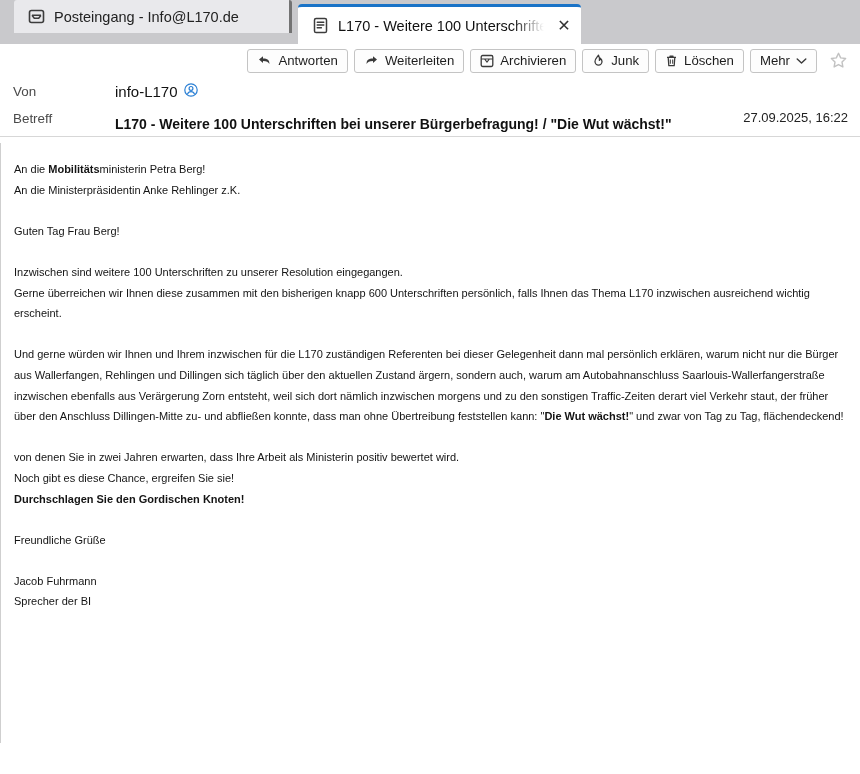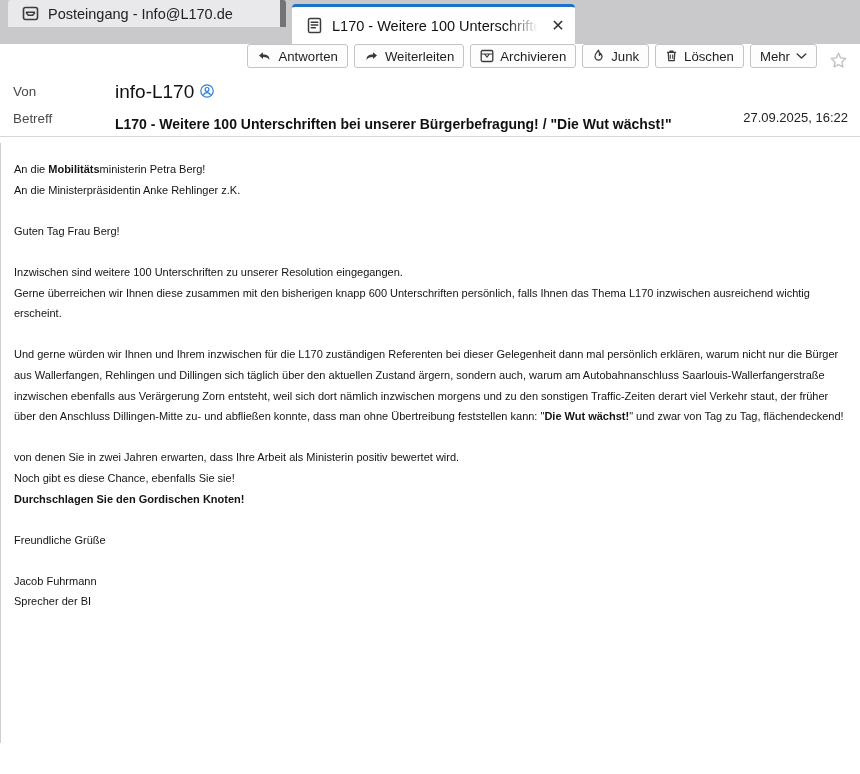--- a/index.html
+++ b/index.html
@@ -33,24 +33,24 @@
     box-sizing: border-box;
     font-size: 14.5px;
     position: relative;
   }
   .tab-inactive {
     width: 278px;
     background: #e9e9ec;
     color: #222;
     border-top-left-radius: 3px;
     border-top-right-radius: 3px;
-    margin-left: 8px;
-    height: 27px;
+    margin-left: 14px;
+    height: 33px;
     align-self: flex-start;
-    border-right: 6px solid #737373;
+    border-right: 3px solid #737373;
   }
   .tab-active {
     width: 283px;
     background: #ffffff;
     color: #111;
     border-top: 3px solid #1a73c7;
     border-top-left-radius: 4px;
     border-top-right-radius: 4px;
     height: 40px;
     margin-left: 6px;
@@ -79,20 +79,21 @@
     flex: 1;
     height: 44px;
     background: #c9c9cc;
   }
 
   
   .toolbar {
     height: 33px;
     background: #ffffff;
     display: flex;
+    align-items: center;
     justify-content: flex-end;
     gap: 6px;
     padding: 0 9px 0 12px;
     box-sizing: border-box;
   }
   .tbtn {
     display: inline-flex;
     align-items: center;
     gap: 6px;
     height: 24px;
@@ -127,21 +128,21 @@
     padding-left: 13px;
     gap: 46px;
   }
   .hlabel {
     width: 56px;
     flex: none;
     font-size: 13.4px;
     color: #4a4a4a;
   }
   .hvalue {
-    font-size: 19px;
+    font-size: 15px;
     color: #111;
     display: flex;
     align-items: center;
     gap: 6px;
   }
   .hvalue.subject { font-weight: bold; font-size: 14px; margin-top: 12px; }
   .hdate {
     position: absolute;
     right: 12px;
     top: 33px;
@@ -305,21 +306,21 @@
   <div class="para">Inzwischen sind weitere 100 Unterschriften zu unserer Resolution eingegangen.</div>
   <div class="para">Gerne überreichen wir Ihnen diese zusammen mit den bisherigen knapp 600 Unterschriften persönlich, falls Ihnen das Thema L170 inzwischen ausreichend wichtig erscheint.</div>
 
   <div class="blank"></div>
 
   <div class="para"><span>Und gerne würden wir Ihnen und Ihrem inzwischen für die L170 zuständigen Referenten bei dieser Gelegenheit dann mal persönlich erklären, warum nicht nur die Bürger aus Wallerfangen, Rehlingen und Dillingen sich täglich über den aktuellen Zustand ärgern, sondern auch, warum am Autobahnanschluss Saarlouis-Wallerfangerstraße inzwischen ebenfalls aus Verärgerung Zorn entsteht, weil sich dort nämlich inzwischen morgens und zu den sonstigen Traffic-Zeiten derart viel Verkehr staut, der früher über den Anschluss Dillingen-Mitte zu- und abfließen konnte, dass man ohne Übertreibung feststellen kann: "</span><b>Die Wut wächst!</b><span>" und zwar von Tag zu Tag, flächendeckend!</span></div>
 
   <div class="blank"></div>
 
   <div class="para">von denen Sie in zwei Jahren erwarten, dass Ihre Arbeit als Ministerin positiv bewertet wird.</div>
-  <div class="para">Noch gibt es diese Chance, ebenfalls Sie sie!</div>
+  <div class="para">Noch gibt es diese Chance, ergreifen Sie sie!</div>
   <div class="para"><b>Durchschlagen Sie den Gordischen Knoten!</b></div>
 
   <div class="blank"></div>
 
   <div class="para">Freundliche Grüße</div>
 
   <div class="blank"></div>
 
   <div class="para">Jacob Fuhrmann</div>
   <div class="para">Sprecher der BI</div>

